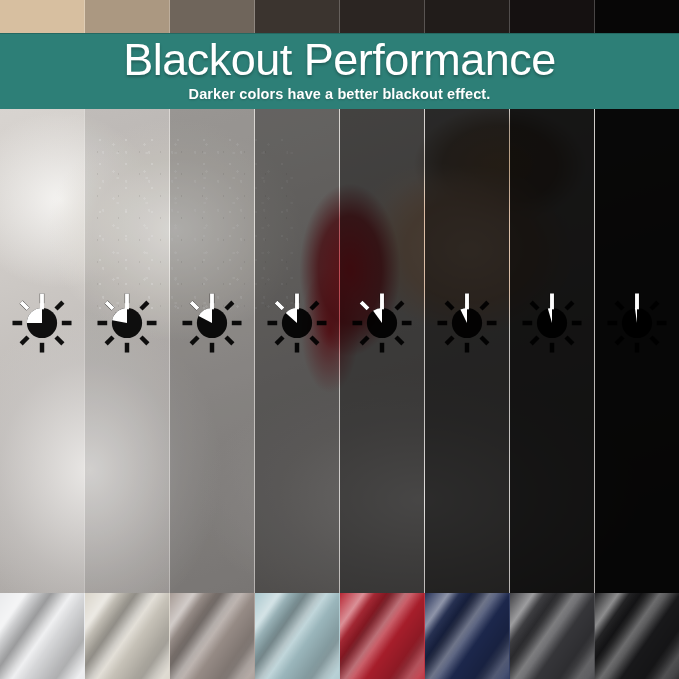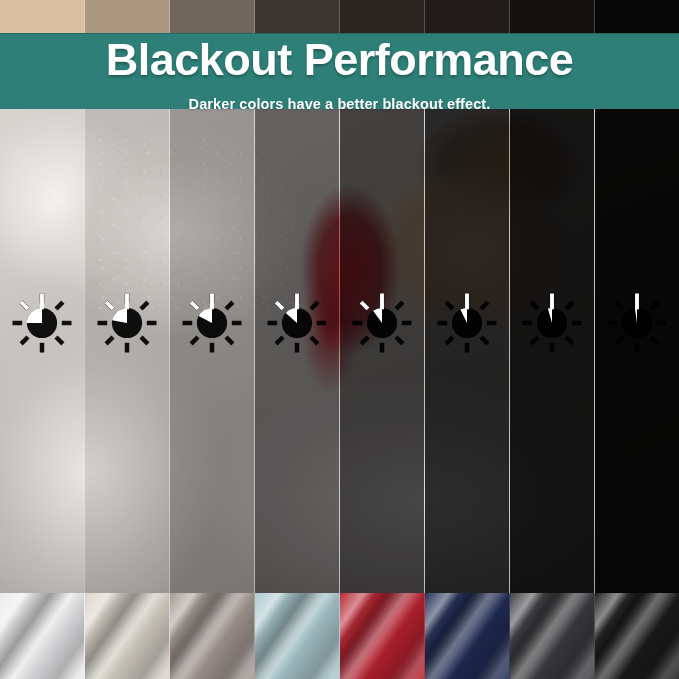--- a/index.html
+++ b/index.html
@@ -68,28 +68,28 @@
   #banner{
     position:absolute;left:0;top:33px;width:679px;height:76px;
     background:#2d7f77;
     z-index:8;
     display:flex;flex-direction:column;align-items:center;justify-content:flex-start;
     box-shadow:0 1px 0 rgba(0,0,0,.18) inset;
   }
   #title{
     margin-top:2px;
     font-size:45px;line-height:50px;
-    font-weight:700;color:#ffffff;
+    font-weight:400;color:#ffffff;
     letter-spacing:-0.5px;
     font-family:"Liberation Sans",sans-serif;
     text-shadow:0 2px 3px rgba(0,0,0,.28);
     white-space:nowrap;
   }
   #subtitle{
-    margin-top:11px;
+    margin-top:1px;
     font-size:14.5px;font-weight:700;color:#ffffff;
     letter-spacing:.1px;
     text-shadow:0 1px 2px rgba(0,0,0,.22);
     white-space:nowrap;
   }
 
   
   #sunrow{
     position:absolute;left:0;top:286px;width:679px;height:74px;
     display:flex;z-index:7;pointer-events:none;

